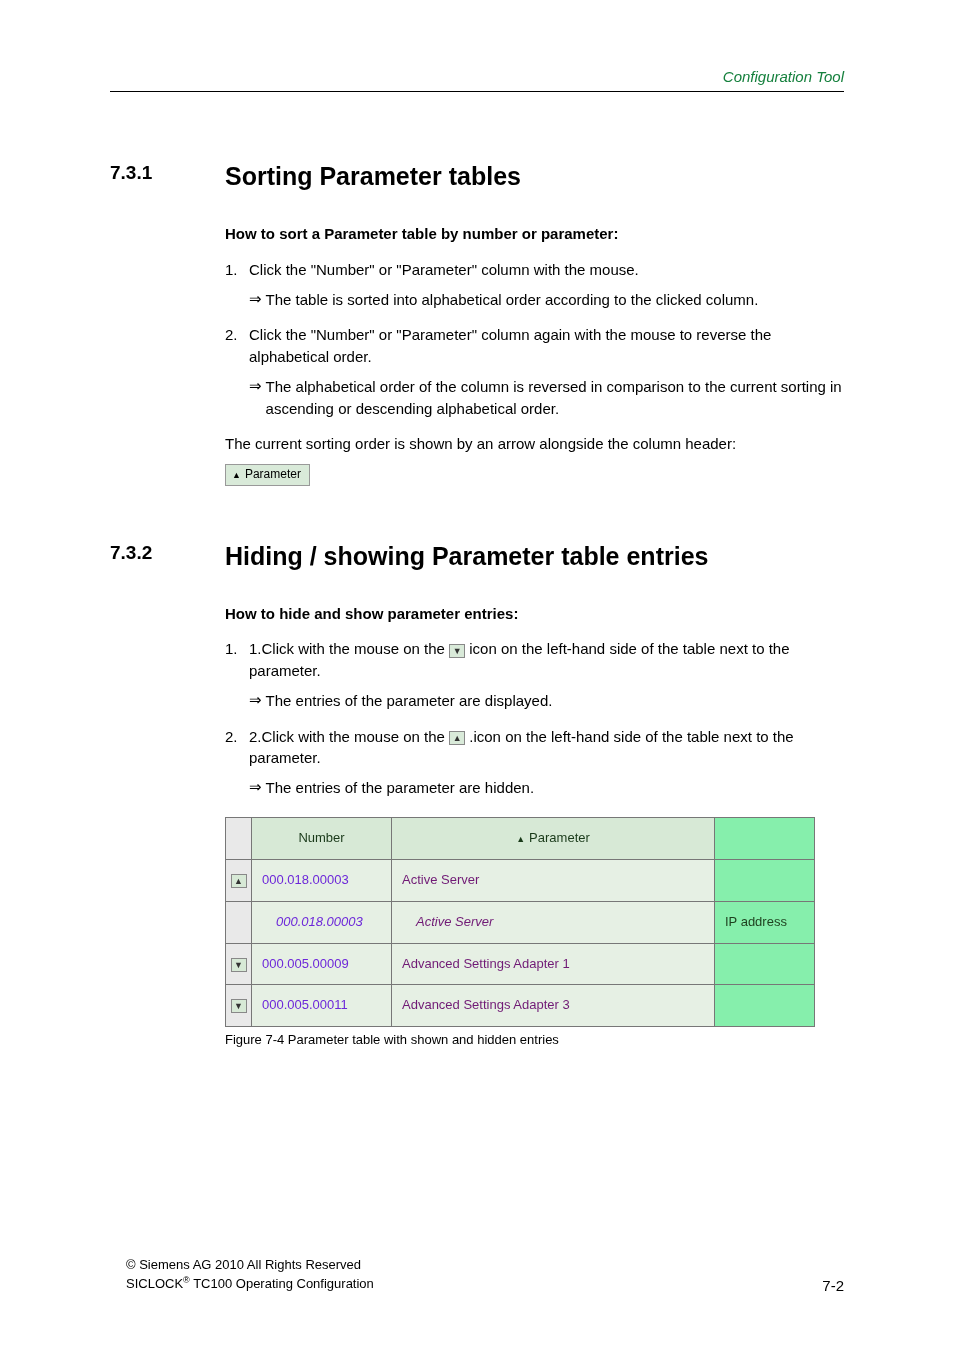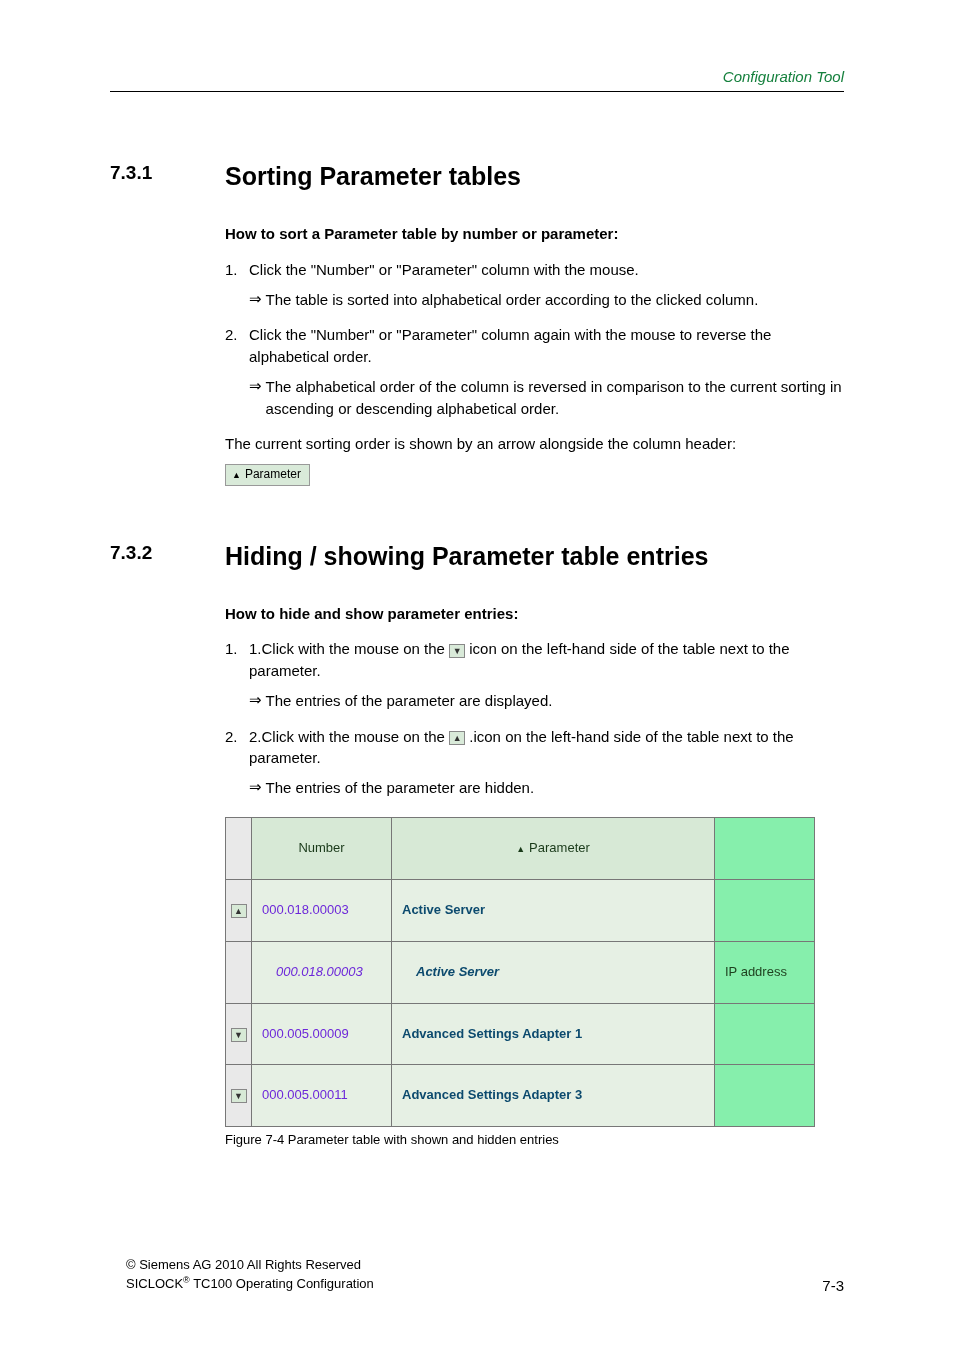--- a/index.html
+++ b/index.html
@@ -108,21 +108,21 @@
     .section-gap { height: 56px; }
     
     .param-table {
       border-collapse: collapse;
       margin-top: 18px;
       width: 590px;
       font-size: 13px;
     }
     .param-table th, .param-table td {
       border: 1px solid #777;
-      padding: 21px 10px;
+      padding: 11px 10px;
       text-align: left;
     }
     .param-table th {
       background: #d7e9d6;
       font-weight: normal;
       text-align: center;
       color: #1a3a1a;
     }
     .param-table .icon-cell {
       width: 26px;
@@ -141,22 +141,21 @@
       color: #333;
     }
     .param-table .num-cell {
       width: 140px;
       font-family: Tahoma, Arial, sans-serif;
       background: #e6f0e4;
       color: #6d28d9;
     }
     .param-table .param-cell {
       background: #e6f0e4;
-      color: #0c4a6e;
-      font-weight: bold;
+      color: #701a75;
     }
     .param-table .val-cell {
       width: 100px;
       background: #86efac;
       color: #1e3f1e;
     }
     .param-table .sub-row .num-cell,
     .param-table .sub-row .param-cell {
       font-style: italic;
       padding-left: 24px;
@@ -302,14 +301,14 @@
   </div>
 </div>
 
 <div class="footer">
   <div class="footer-left">
     <div>©  Siemens AG 2010 All Rights Reserved</div>
     <div>
       <span>SICLOCK</span><sup>®</sup><span> TC100 Operating Configuration</span>
     </div>
   </div>
-  <div class="footer-right">7-3</div>
+  <div class="footer-right">7-2</div>
 </div>
 
 </body></html>

